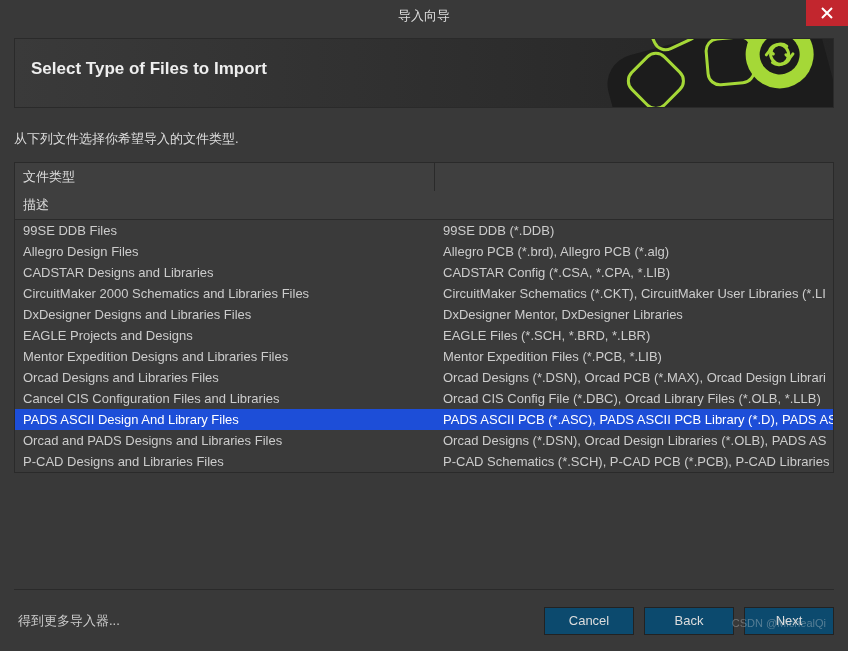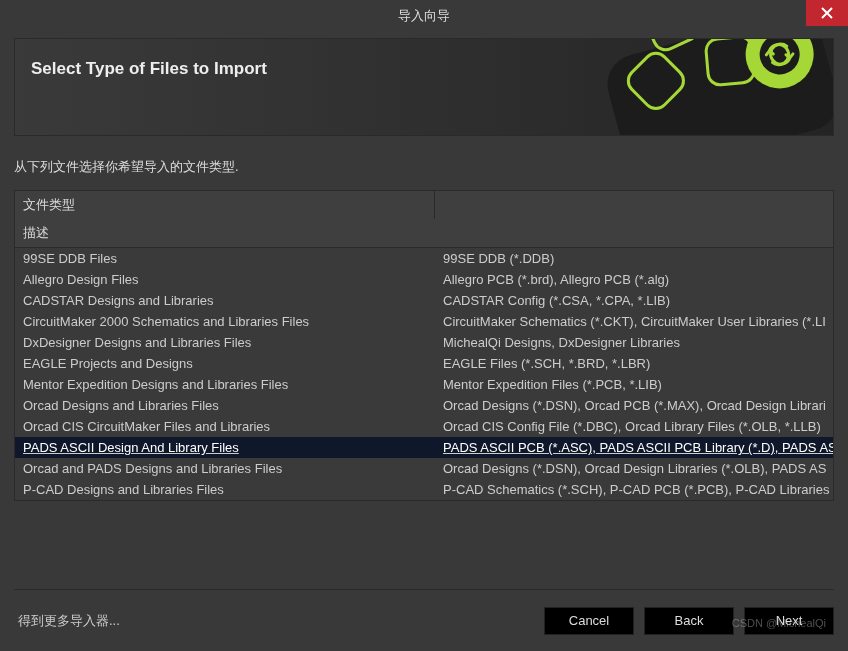--- a/index.html
+++ b/index.html
@@ -29,21 +29,21 @@
   width: 42px;
   height: 26px;
   background: #c2262e;
   display: flex;
   align-items: center;
   justify-content: center;
   cursor: pointer;
 }
 .close-btn svg { width: 12px; height: 12px; }
 .header {
-  height: 98px;
+  height: 70px;
   margin: 6px 14px 0 14px;
   border: 1px solid #2a2a2a;
   background: linear-gradient(to right, #3a3a3a 0%, #2e2e2e 55%, #242424 100%);
   position: relative;
   overflow: hidden;
 }
 .header-title {
   position: absolute;
   left: 16px;
   top: 20px;
@@ -83,21 +83,21 @@
   border-right: 1px solid #2a2a2a;
 }
 .th:last-child { border-right: none; }
 .col1 { width: 420px; flex-shrink: 0; }
 .col2 { flex: 1; overflow: hidden; white-space: nowrap; }
 .table-body { }
 .tr {
   display: flex;
   cursor: pointer;
 }
-.tr.selected { background: #0f172a; text-decoration: underline; }
+.tr.selected { background: #1d4ed8; }
 .td {
   padding: 3px 8px;
   color: #ccc;
   font-size: 13px;
   overflow: hidden;
   white-space: nowrap;
 }
 .tr.selected .td { color: #fff; }
 .footer {
   position: absolute;
@@ -112,21 +112,21 @@
 }
 .link {
   color: #ccc;
   cursor: pointer;
   margin-left: 4px;
 }
 .btns { margin-left: auto; display: flex; gap: 10px; }
 .btn {
   min-width: 90px;
   height: 28px;
-  background: #000000;
+  background: #0c4a6e;
   border: 1px solid #222;
   color: #ddd;
   display: flex;
   align-items: center;
   justify-content: center;
   cursor: pointer;
   font-size: 13px;
   padding: 0 16px;
 }
 .watermark {
@@ -189,36 +189,36 @@
         <div class="tr">
           <div class="td col1">CADSTAR Designs and Libraries</div>
           <div class="td col2">CADSTAR Config (*.CSA, *.CPA, *.LIB)</div>
         </div>
         <div class="tr">
           <div class="td col1">CircuitMaker 2000 Schematics and Libraries Files</div>
           <div class="td col2">CircuitMaker Schematics (*.CKT), CircuitMaker User Libraries (*.LI</div>
         </div>
         <div class="tr">
           <div class="td col1">DxDesigner Designs and Libraries Files</div>
-          <div class="td col2">MichealQi Designs, DxDesigner Libraries</div>
+          <div class="td col2">DxDesigner Mentor, DxDesigner Libraries</div>
         </div>
         <div class="tr">
           <div class="td col1">EAGLE Projects and Designs</div>
           <div class="td col2">EAGLE Files (*.SCH, *.BRD, *.LBR)</div>
         </div>
         <div class="tr">
           <div class="td col1">Mentor Expedition Designs and Libraries Files</div>
           <div class="td col2">Mentor Expedition Files (*.PCB, *.LIB)</div>
         </div>
         <div class="tr">
           <div class="td col1">Orcad Designs and Libraries Files</div>
           <div class="td col2">Orcad Designs (*.DSN), Orcad PCB (*.MAX), Orcad Design Librari</div>
         </div>
         <div class="tr">
-          <div class="td col1">Orcad CIS CircuitMaker Files and Libraries</div>
+          <div class="td col1">Cancel CIS Configuration Files and Libraries</div>
           <div class="td col2">Orcad CIS Config File (*.DBC), Orcad Library Files (*.OLB, *.LLB)</div>
         </div>
         <div class="tr selected">
           <div class="td col1">PADS ASCII Design And Library Files</div>
           <div class="td col2">PADS ASCII PCB (*.ASC), PADS ASCII PCB Library (*.D), PADS AS</div>
         </div>
         <div class="tr">
           <div class="td col1">Orcad and PADS Designs and Libraries Files</div>
           <div class="td col2">Orcad Designs (*.DSN), Orcad Design Libraries (*.OLB), PADS AS</div>
         </div>

